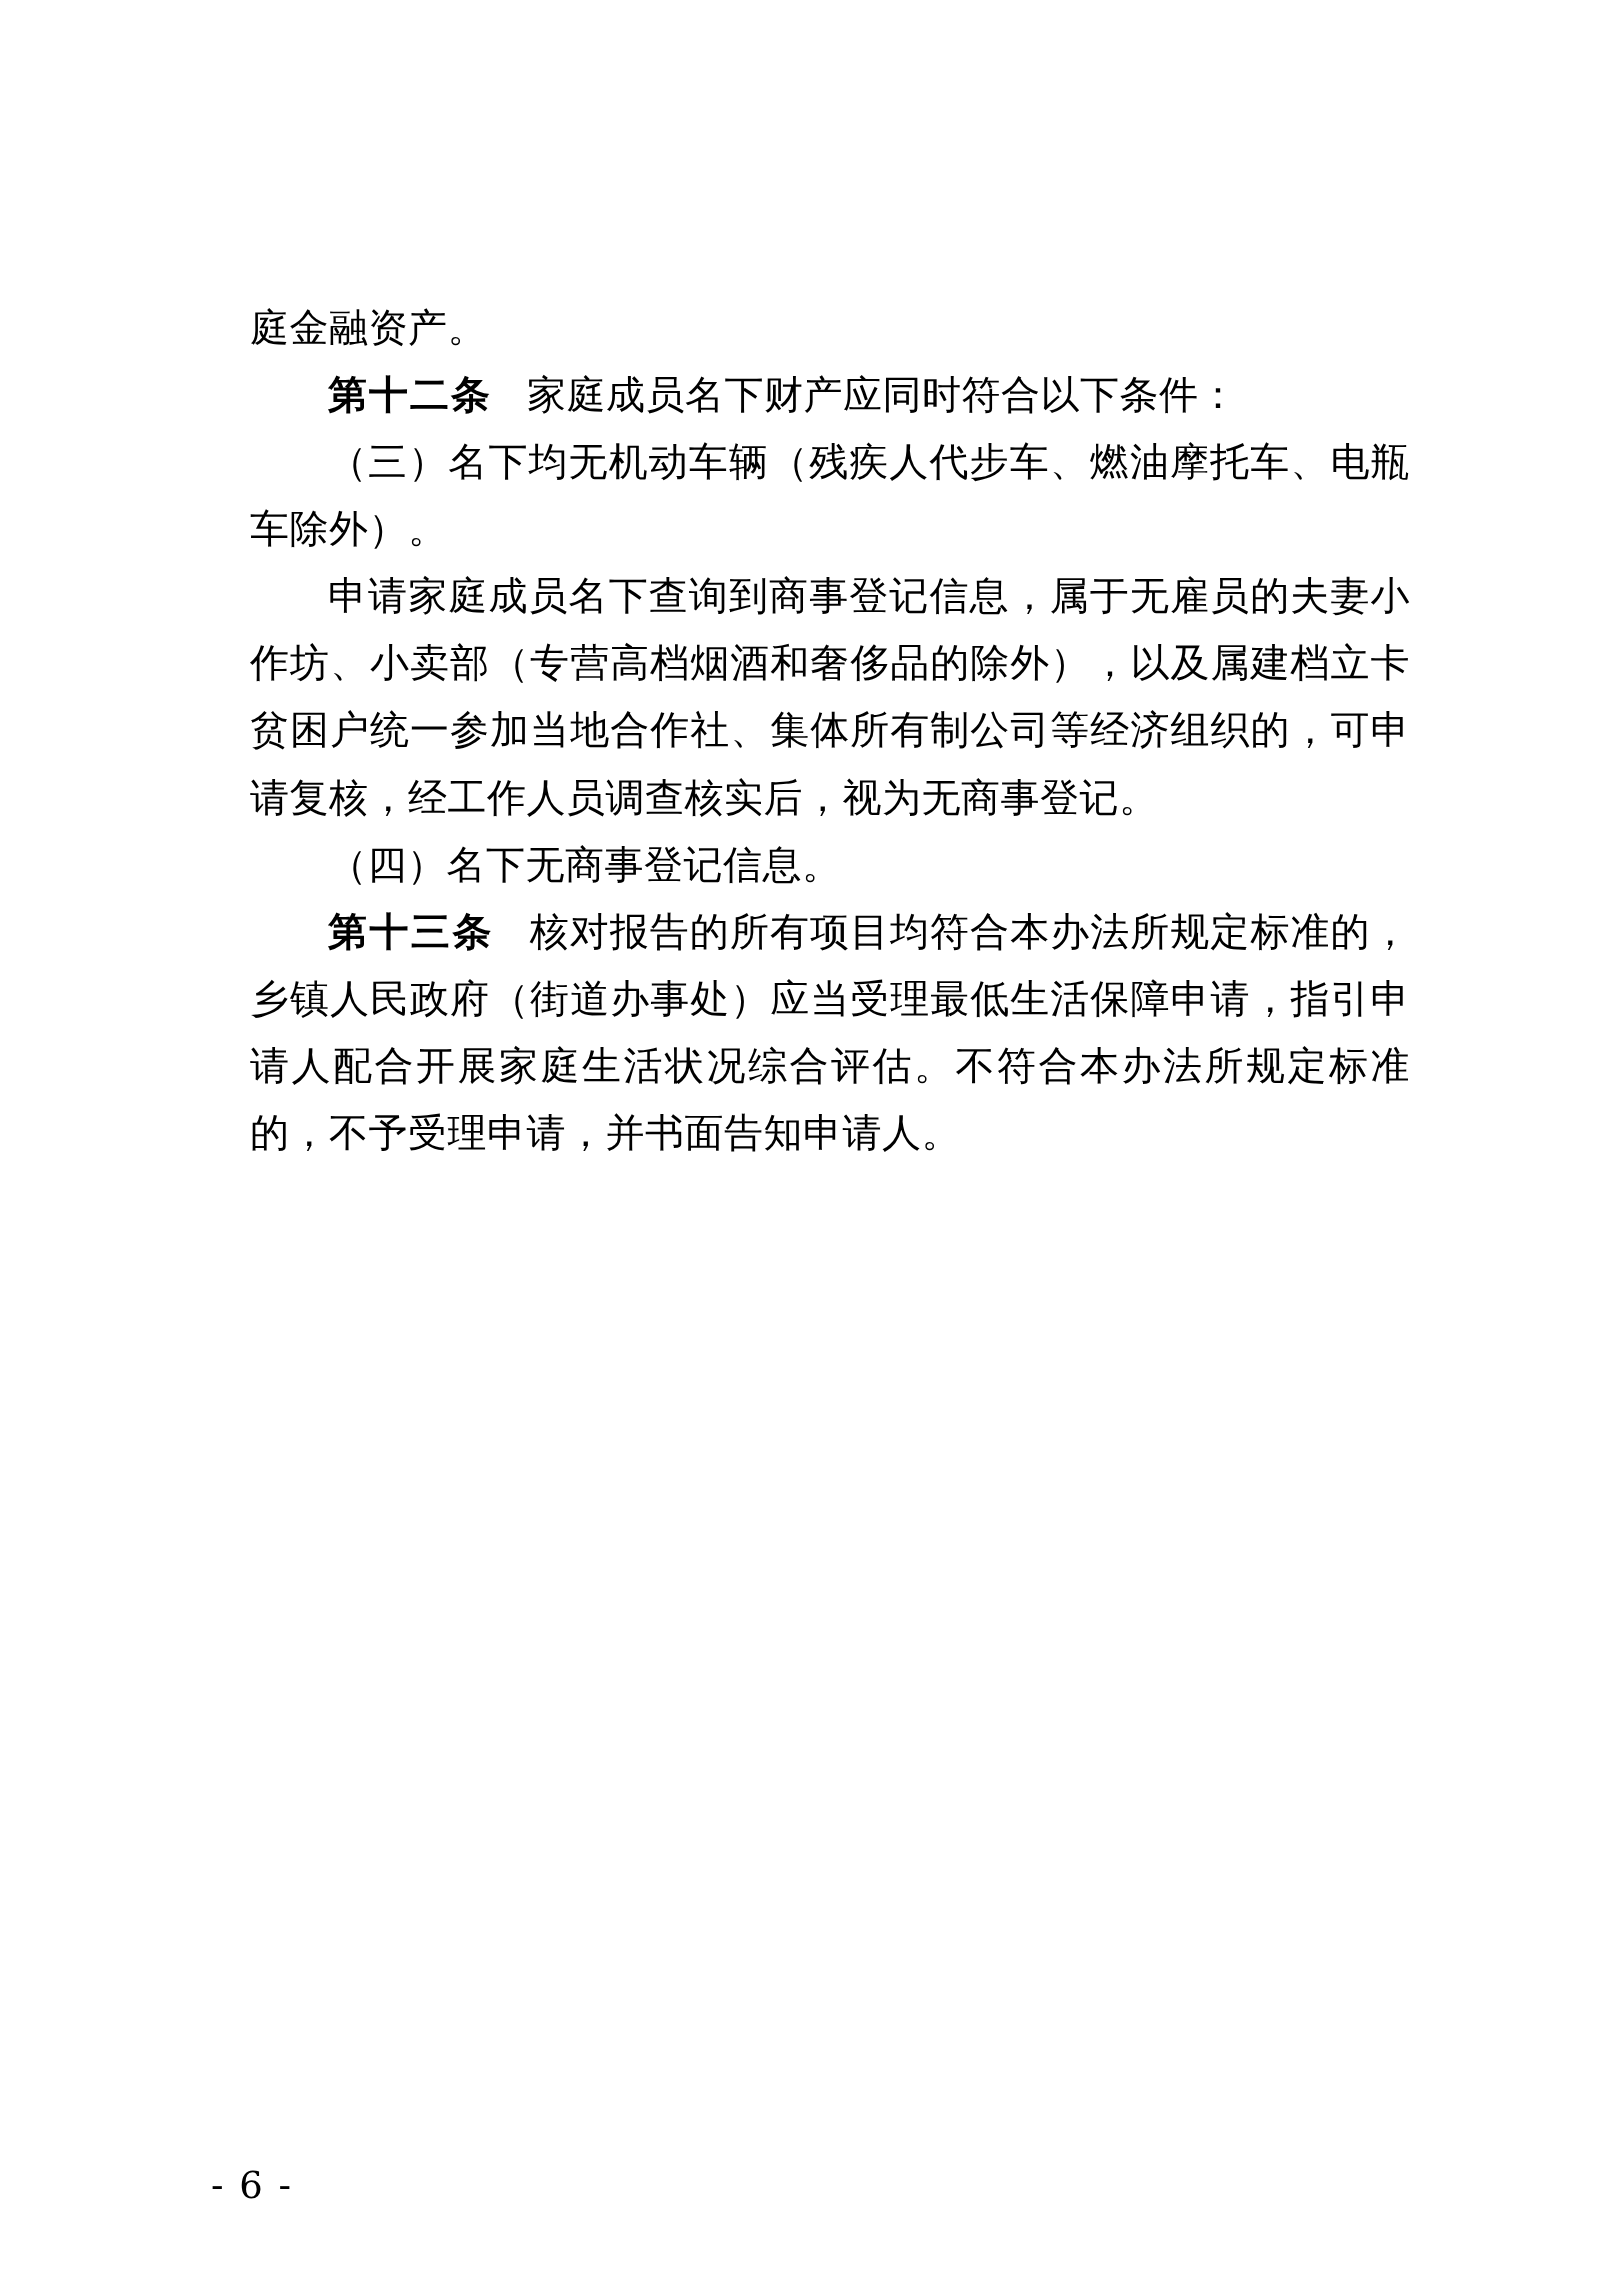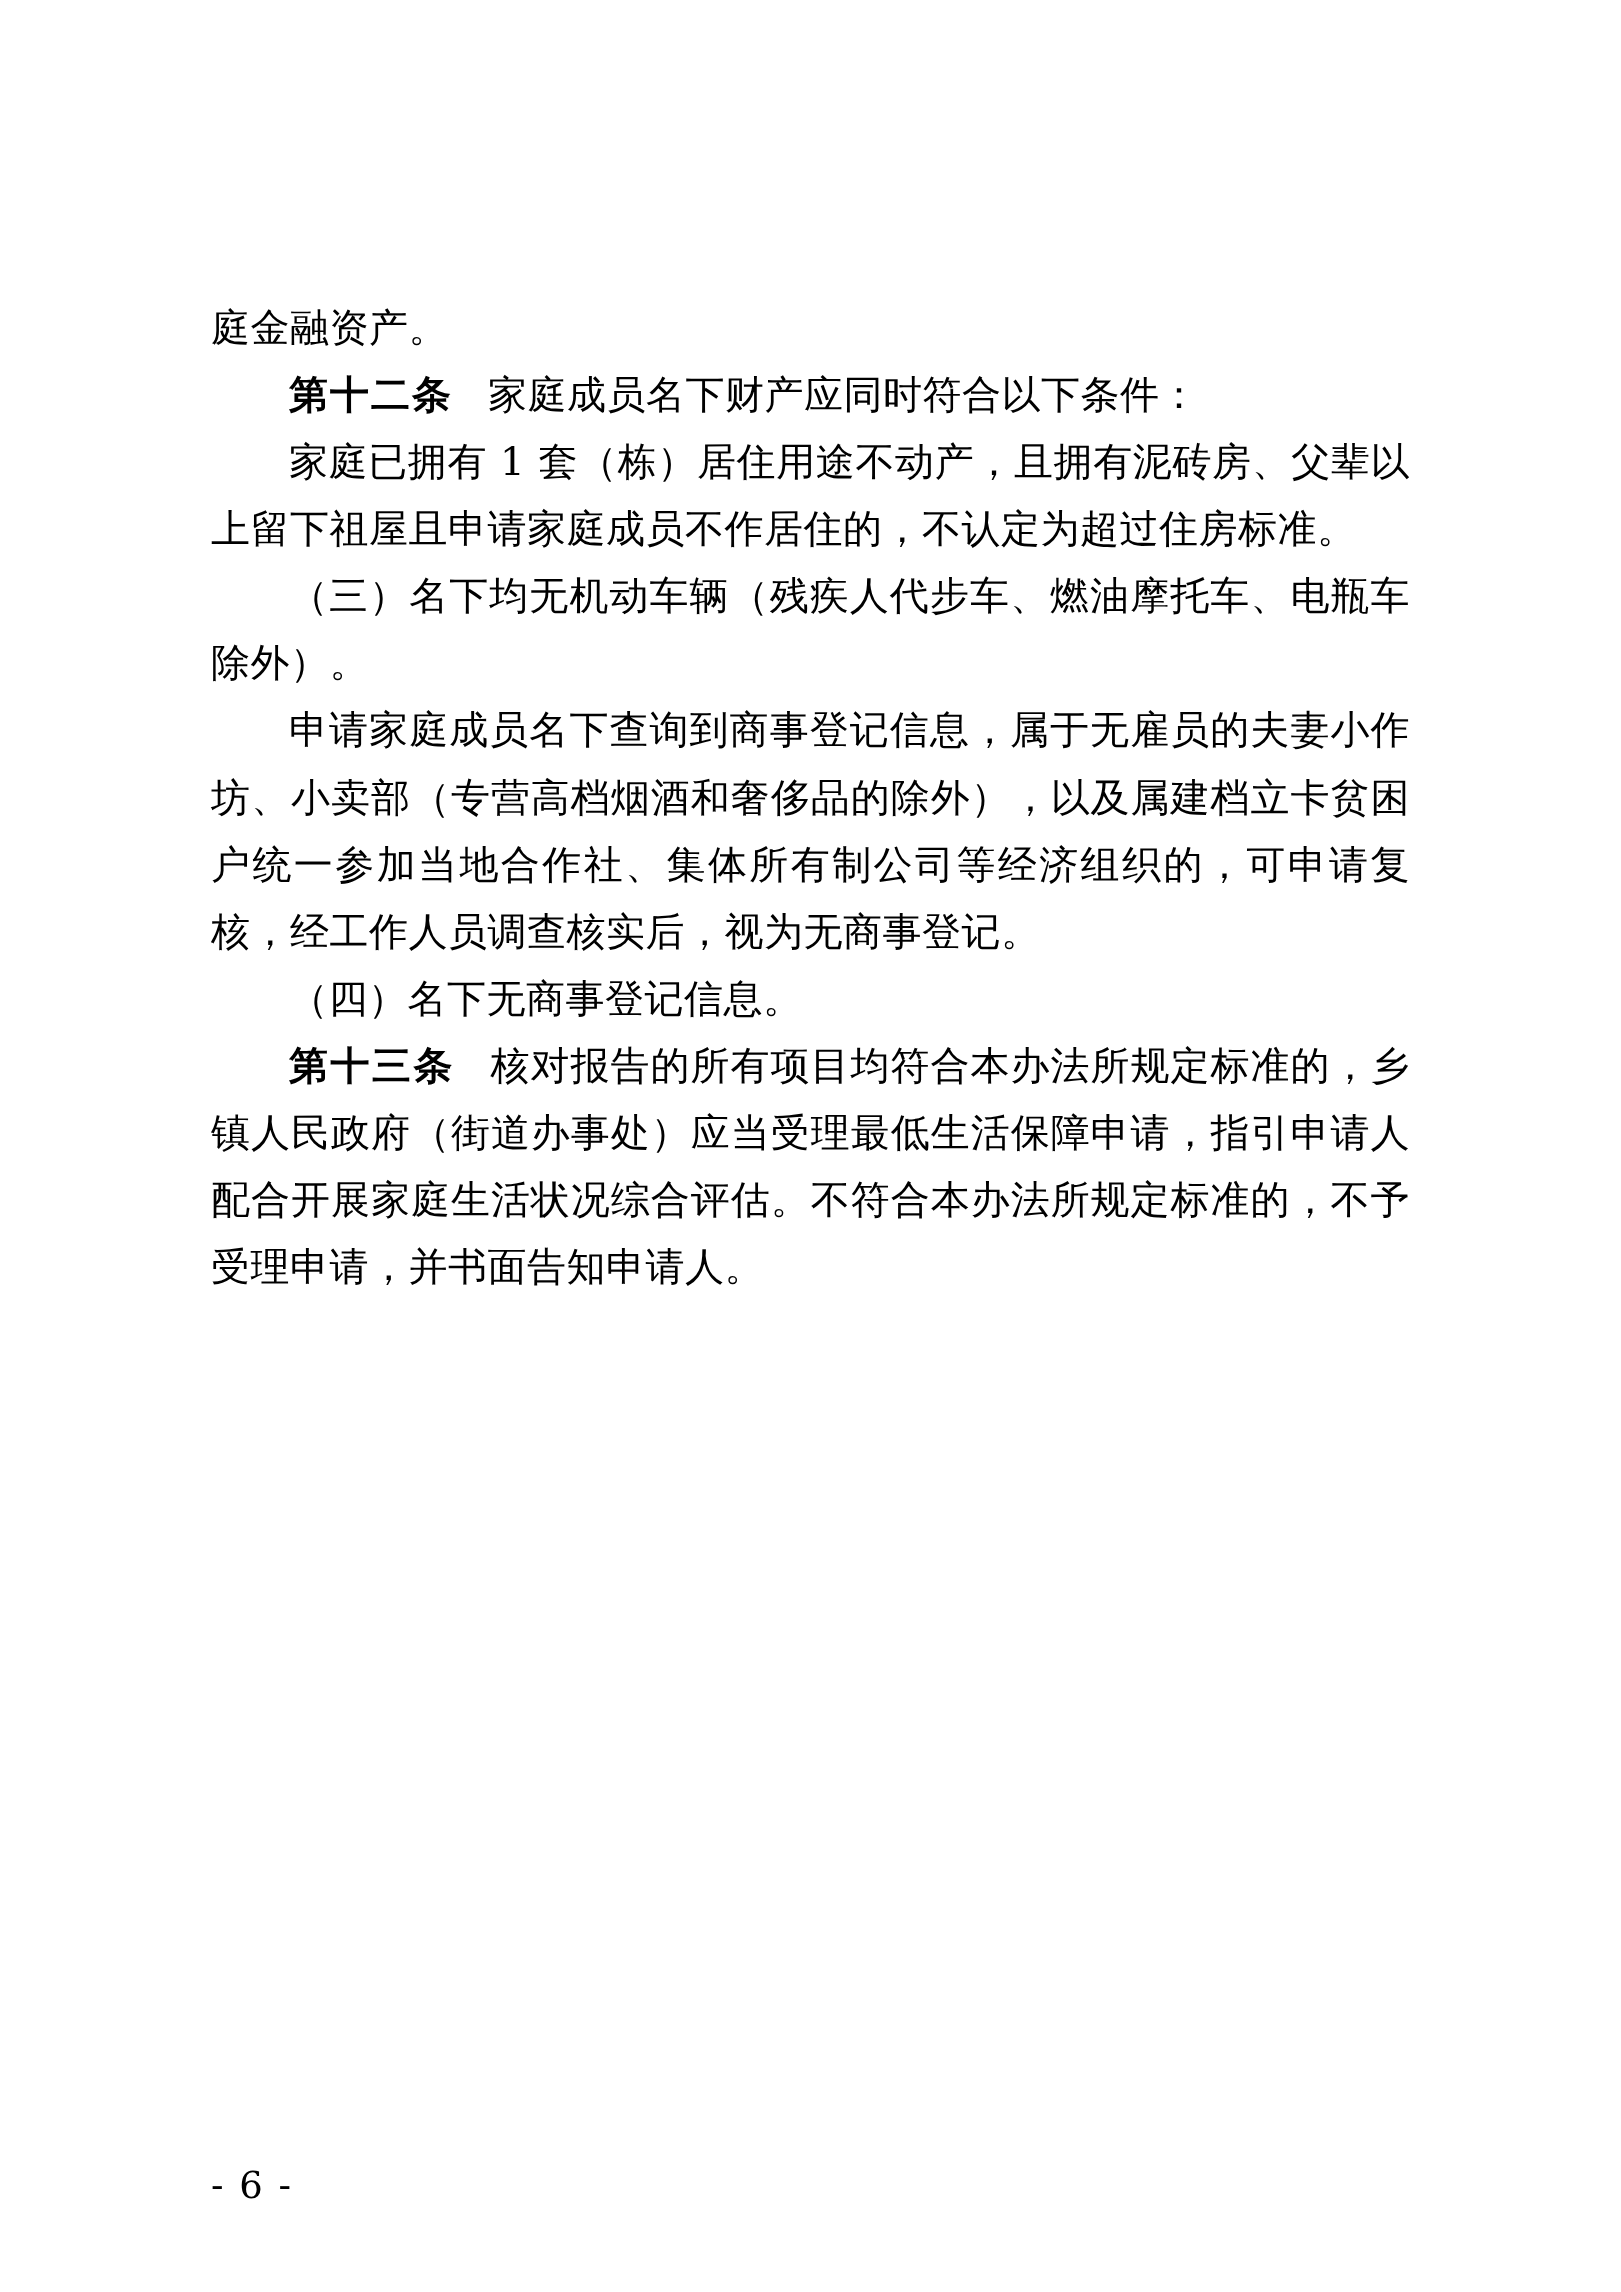--- a/index.html
+++ b/index.html
@@ -23,20 +23,21 @@
     height: 2293px;
     box-sizing: border-box;
     padding: 294px 211px 0 211px;
   }
   .body-text {
     font-size: 39px;
     line-height: 1.72;
     text-align: justify;
     text-justify: inter-ideograph;
     letter-spacing: 0.5px;
+    margin-left: 39px;
   }
   .para {
     margin: 0 0 0 0;
   }
   .indent2 {
     text-indent: 78px;
   }
   .noindent {
     text-indent: 0;
   }
@@ -71,23 +72,20 @@
     <p class="para noindent">
       <span>庭金融资产。</span>
     </p>
 
     <p class="para indent2">
       <span class="article-head">第十二条</span><span class="gap-after-head"></span><span>家庭成员名下财产应同时符合以下条件：</span>
     </p>
 
 
 
-    <p class="para indent2">
-      <span>家庭已拥有 1 套（栋）居住用途不动产，且拥有泥砖房、父辈以上留下祖屋且申请家庭成员不作居住的，不认定为超过住房标准。</span>
-    </p>
 
     <p class="para indent2">
       <span>（三）名下均无机动车辆（残疾人代步车、燃油摩托车、电瓶车除外）。</span>
     </p>
 
     <p class="para indent2">
       <span>申请家庭成员名下查询到商事登记信息，属于无雇员的夫妻小作坊、小卖部（专营高档烟酒和奢侈品的除外），以及属建档立卡贫困户统一参加当地合作社、集体所有制公司等经济组织的，可申请复核，经工作人员调查核实后，视为无商事登记。</span>
     </p>
 
     <p class="para indent2">

